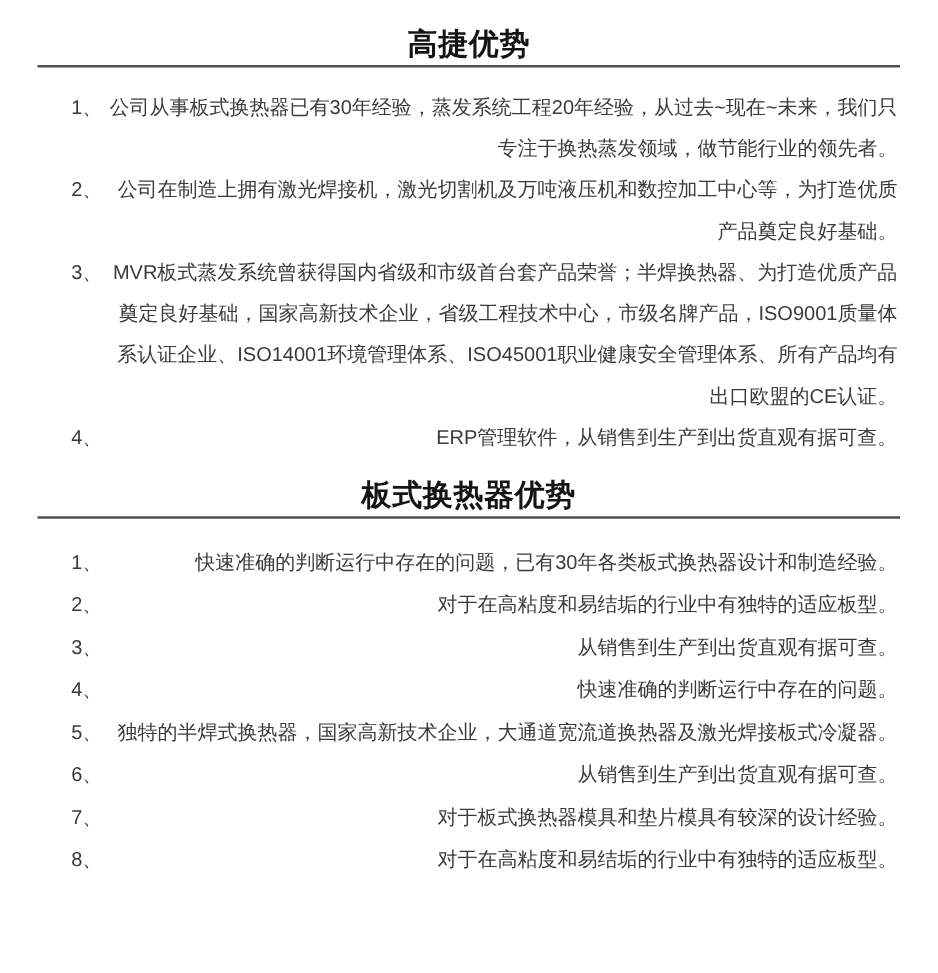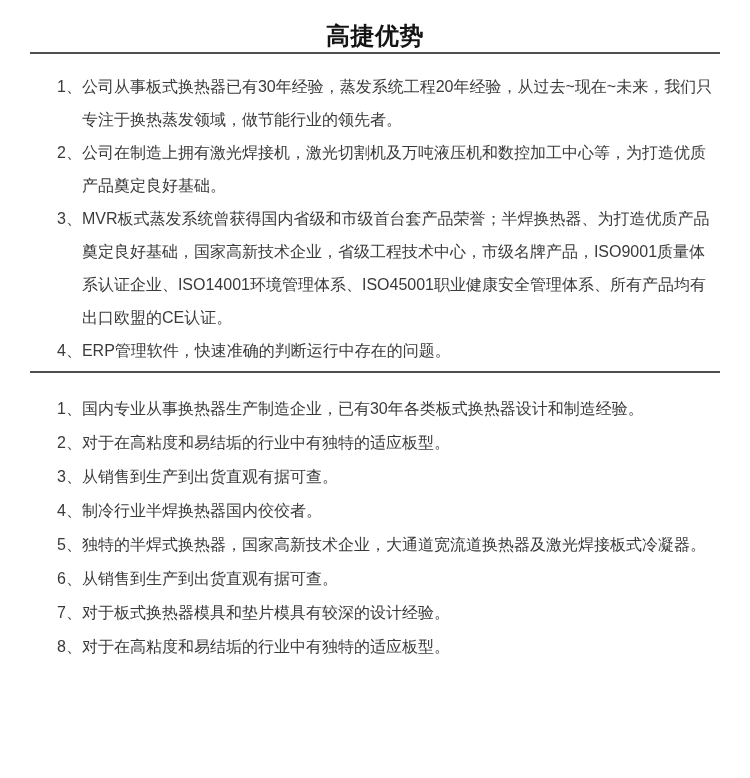--- a/index.html
+++ b/index.html
@@ -46,20 +46,21 @@
     font-size: 16px;
     color: #3a3a3a;
     line-height: 33px;
   }
   .item .num {
     flex: 0 0 24px;
     white-space: nowrap;
   }
   .item .txt {
     width: 636px;
+    text-align: right;
   }
   .section-2 .sec-title {
     margin-top: 18px;
   }
   .section-2 .items {
     margin-top: 19px;
   }
   .section-2 .item {
     line-height: 34px;
   }
@@ -80,43 +81,44 @@
       <div class="item">
         <span class="num">2、</span>
         <span class="txt">公司在制造上拥有激光焊接机，激光切割机及万吨液压机和数控加工中心等，为打造优质产品奠定良好基础。</span>
       </div>
       <div class="item">
         <span class="num">3、</span>
         <span class="txt">MVR板式蒸发系统曾获得国内省级和市级首台套产品荣誉；半焊换热器、为打造优质产品奠定良好基础，国家高新技术企业，省级工程技术中心，市级名牌产品，ISO9001质量体系认证企业、ISO14001环境管理体系、ISO45001职业健康安全管理体系、所有产品均有出口欧盟的CE认证。</span>
       </div>
       <div class="item">
         <span class="num">4、</span>
-        <span class="txt">ERP管理软件，快速准确的判断运行中存在的问题。</span>
+        <span class="txt">ERP管理软件，从销售到生产到出货直观有据可查。</span>
       </div>
     </div>
   </section>
 
   <section class="section-2">
+    <h1 class="sec-title">板式换热器优势</h1>
     <div class="rule"></div>
     <div class="items">
       <div class="item">
         <span class="num">1、</span>
-        <span class="txt">国内专业从事换热器生产制造企业，已有30年各类板式换热器设计和制造经验。</span>
+        <span class="txt">快速准确的判断运行中存在的问题，已有30年各类板式换热器设计和制造经验。</span>
       </div>
       <div class="item">
         <span class="num">2、</span>
         <span class="txt">对于在高粘度和易结垢的行业中有独特的适应板型。</span>
       </div>
       <div class="item">
         <span class="num">3、</span>
         <span class="txt">从销售到生产到出货直观有据可查。</span>
       </div>
       <div class="item">
         <span class="num">4、</span>
-        <span class="txt">制冷行业半焊换热器国内佼佼者。</span>
+        <span class="txt">快速准确的判断运行中存在的问题。</span>
       </div>
       <div class="item">
         <span class="num">5、</span>
         <span class="txt">独特的半焊式换热器，国家高新技术企业，大通道宽流道换热器及激光焊接板式冷凝器。</span>
       </div>
       <div class="item">
         <span class="num">6、</span>
         <span class="txt">从销售到生产到出货直观有据可查。</span>
       </div>
       <div class="item">

